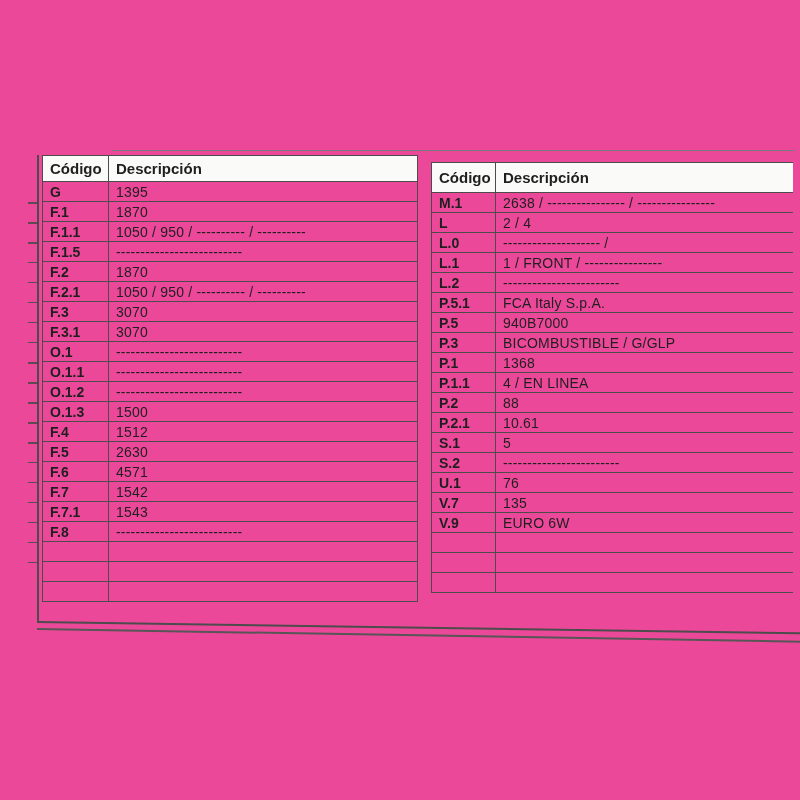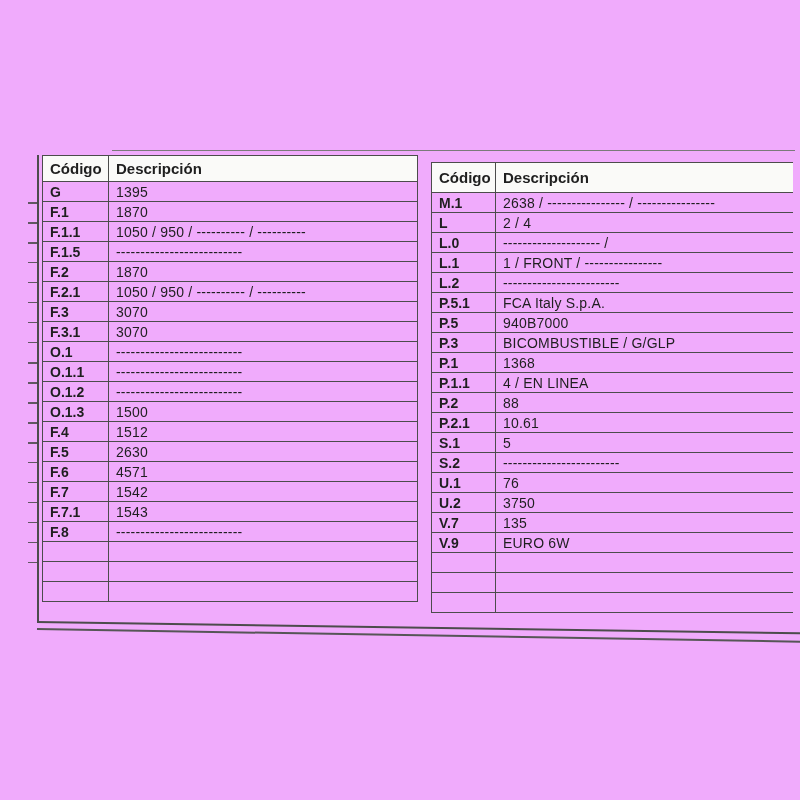--- a/index.html
+++ b/index.html
@@ -9,21 +9,21 @@
     height: 800px;
     background: #fdfdfc;
     overflow: hidden;
     font-family: "Liberation Sans", sans-serif;
     color: #1f1f1f;
   }
   .page {
     position: relative;
     width: 800px;
     height: 800px;
-    background: #f0abfc;
+    background: #ec4899;
   }
   
   .scan-top-line {
     position: absolute;
     left: 112px;
     top: 150px;
     width: 683px;
     height: 1px;
     background: #7a7a7a;
   }
@@ -286,24 +286,20 @@
         </tr>
         <tr>
           <td class="code">S.2</td>
           <td class="desc">------------------------</td>
         </tr>
         <tr>
           <td class="code">U.1</td>
           <td class="desc">76</td>
         </tr>
         <tr>
-          <td class="code">U.2</td>
-          <td class="desc">3750</td>
-        </tr>
-        <tr>
           <td class="code">V.7</td>
           <td class="desc">135</td>
         </tr>
         <tr>
           <td class="code">V.9</td>
           <td class="desc">EURO 6W</td>
         </tr>
         <tr>
           <td class="code">&nbsp;</td>
           <td class="desc">&nbsp;</td>

